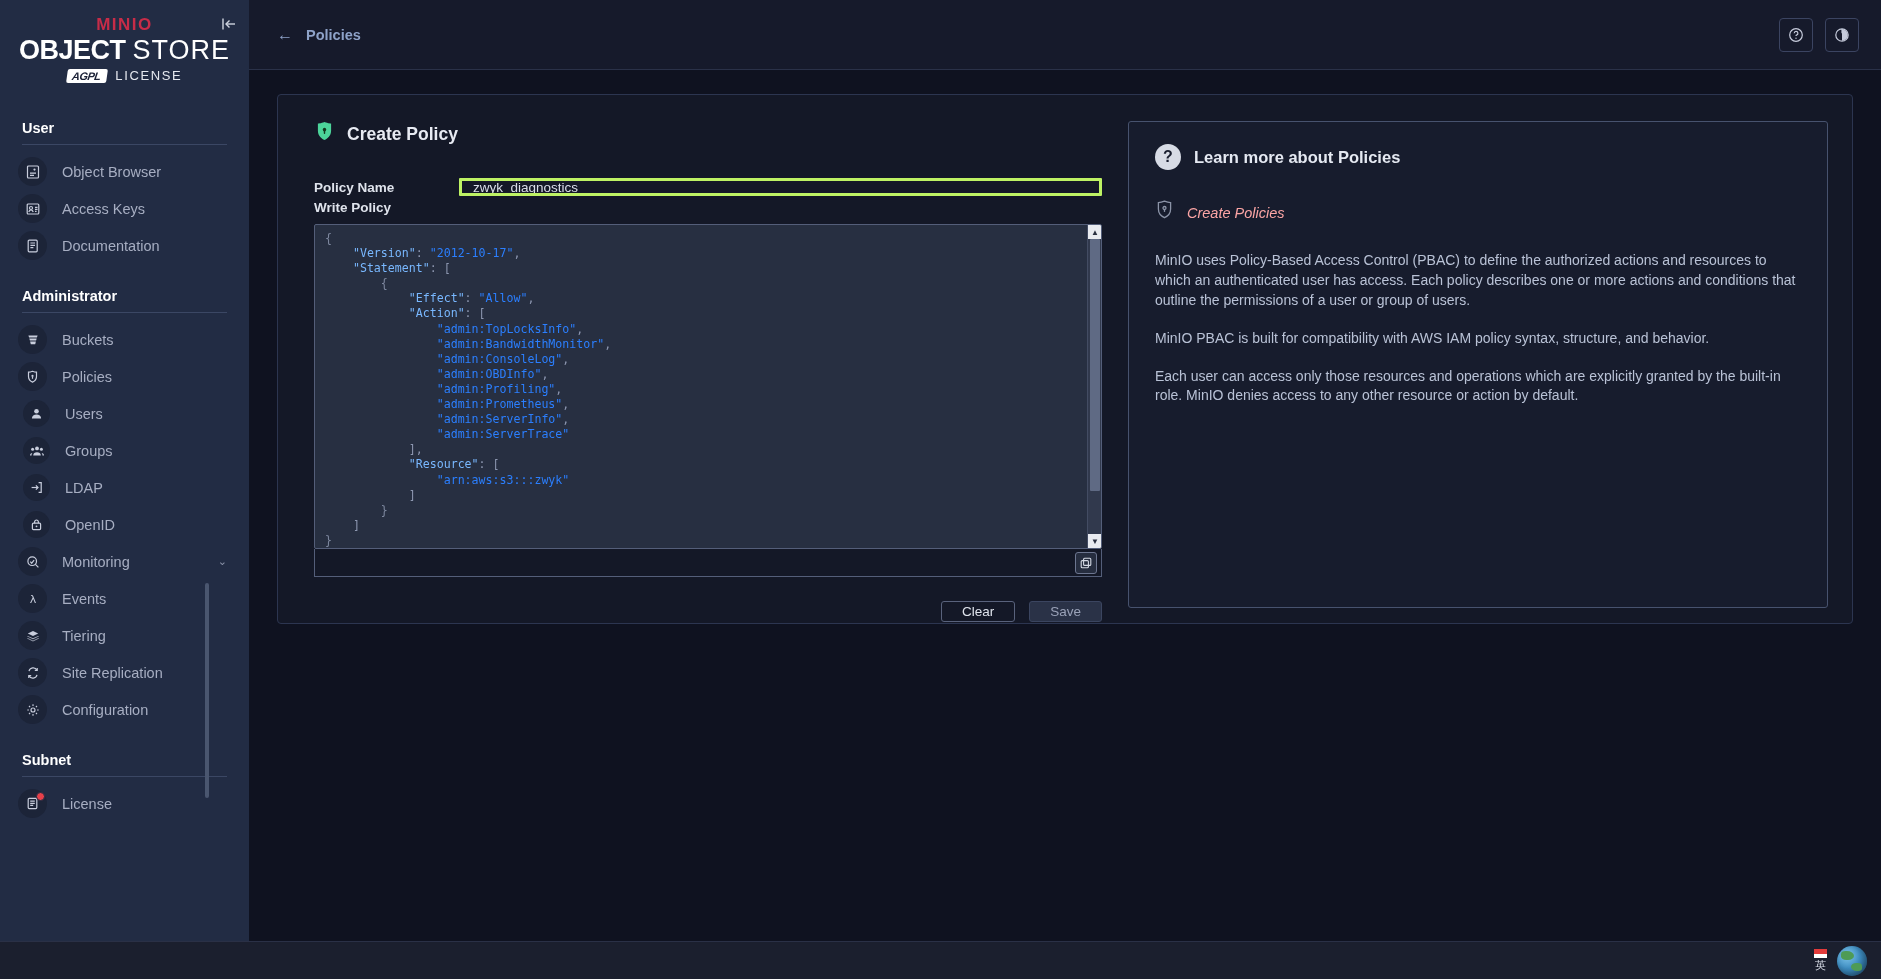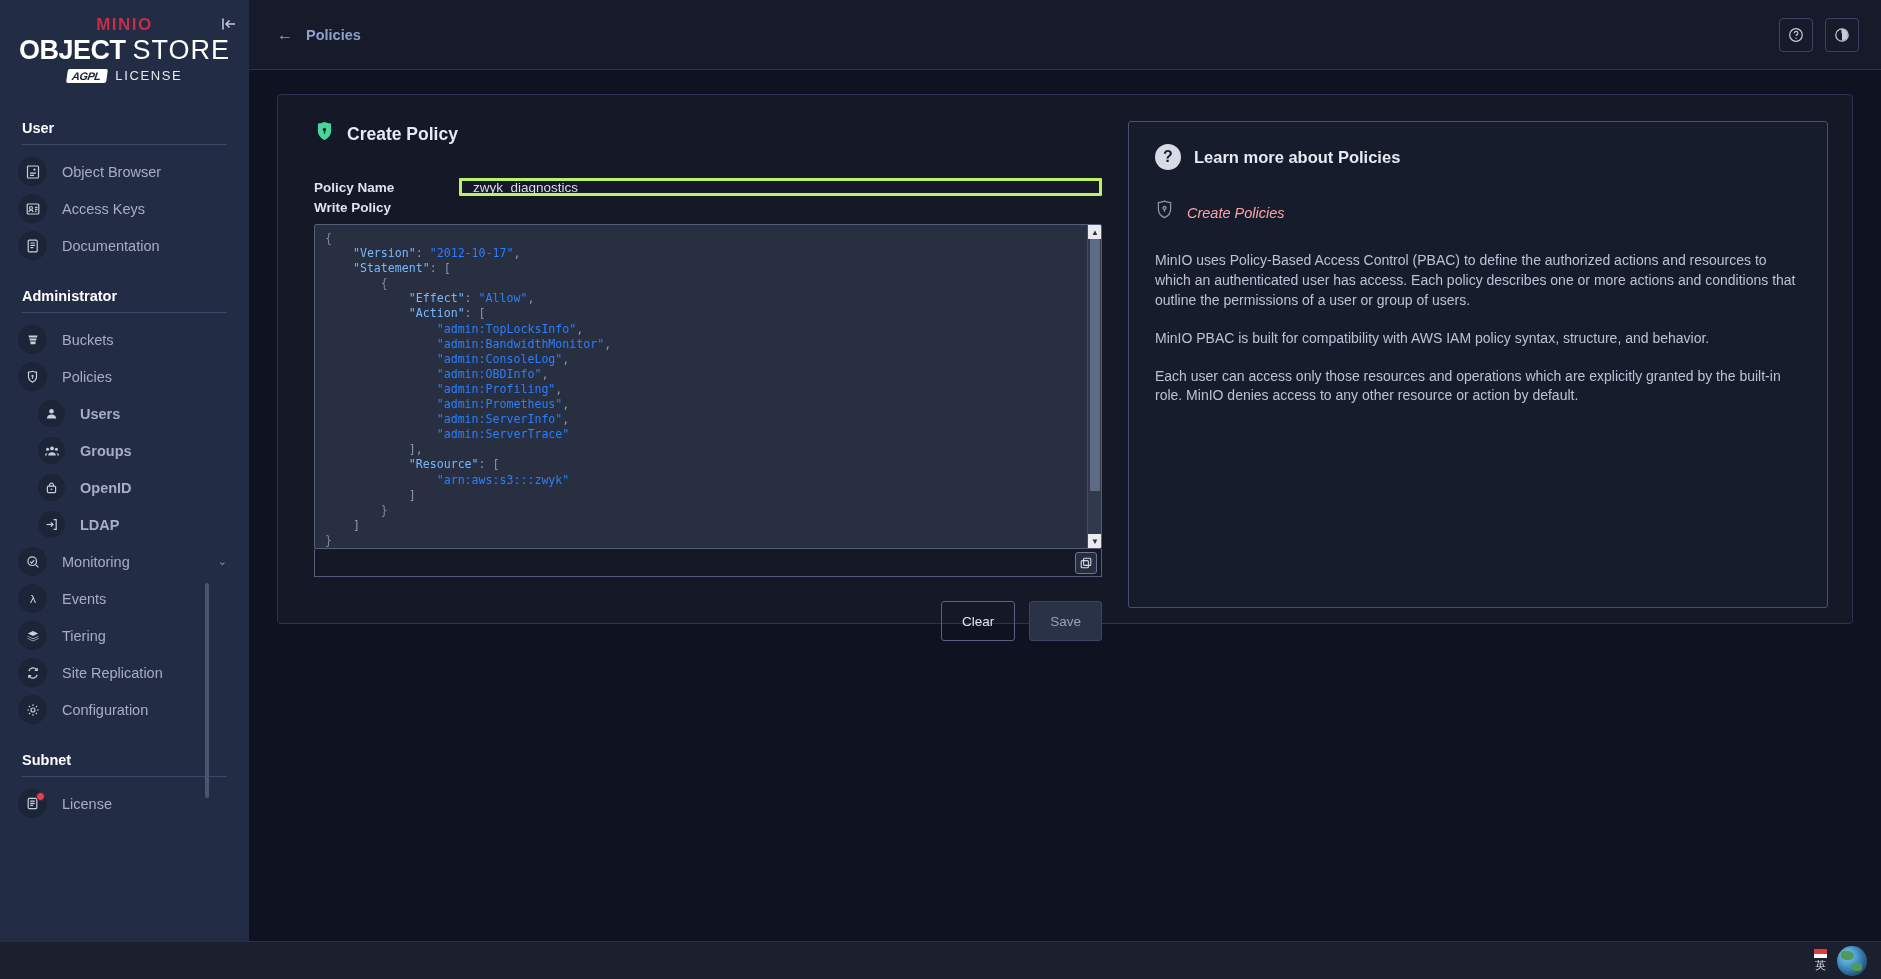--- a/index.html
+++ b/index.html
@@ -112,21 +112,21 @@
   .nav-icon {
     width: 29px; height: 29px;
     border-radius: 50%;
     background: #1c2438;
     display: flex; align-items: center; justify-content: center;
     flex: none;
     margin-right: 15px;
     color: #c9cedd;
   }
   .nav-icon svg { display:block; }
-  .nav-item.sub { padding-left: 38px; font-weight: bold; }
+  .nav-item.sub { padding-left: 23px; }
   .nav-item.sub .nav-icon { width: 27px; height: 27px; }
   .nav-label { white-space: nowrap; }
   .chev {
     position: absolute;
     right: 22px;
     color: #8b93a9;
     font-size: 11px;
     line-height: 1;
   }
   .badge-dot {
@@ -313,21 +313,21 @@
     color: #d5d9e4;
   }
   .btn-row {
     display: flex;
     justify-content: flex-end;
     gap: 14px;
     margin-top: 24px;
   }
   .btn {
     min-width: 70px;
-    height: 40px;
+    height: 21px;
     padding: 0 20px;
     border-radius: 3px;
     font-size: 13.5px;
     font-family: "Liberation Sans", sans-serif;
     cursor: pointer;
     border: 1px solid #59627c;
     background: transparent;
     color: #dfe3ec;
   }
   .btn.primary {
@@ -530,37 +530,37 @@
             <path d="M3.2 10.4c0-2 1.7-3.1 3.8-3.1s3.8 1.1 3.8 3.1z"></path>
               <path d="M0 10.4c0-1.5.9-2.4 2.3-2.5-.5.6-.8 1.5-.8 2.5zM14 10.4c0-1.5-.9-2.4-2.3-2.5.5.6.8 1.5.8 2.5z"></path>
           </svg>
         </span>
         <span class="nav-label">Groups</span>
       </div>
 
       <div class="nav-item sub">
         <span class="nav-icon">
           <svg width="13" height="13" viewBox="0 0 13 13" fill="none" stroke="currentColor" stroke-width="1.2">
+            <path d="M8.6 1.7h2.6v9.6H8.6"></path>
+              <path d="M1.6 6.5h6.2"></path>
+              <path d="M5.9 4.4l2.1 2.1-2.1 2.1"></path>
+          </svg>
+        </span>
+        <span class="nav-label">LDAP</span>
+      </div>
+
+      <div class="nav-item sub">
+        <span class="nav-icon">
+          <svg width="13" height="13" viewBox="0 0 13 13" fill="none" stroke="currentColor" stroke-width="1.2">
             <rect x="2.4" y="5.2" width="8.2" height="6.4" rx="1"></rect>
               <path d="M4.6 5.2V3.9a1.9 1.9 0 1 1 3.8 0v1.3"></path>
               <circle cx="6.5" cy="8.3" r=".9" fill="currentColor" stroke="none"></circle>
           </svg>
         </span>
         <span class="nav-label">OpenID</span>
-      </div>
-
-      <div class="nav-item sub">
-        <span class="nav-icon">
-          <svg width="13" height="13" viewBox="0 0 13 13" fill="none" stroke="currentColor" stroke-width="1.2">
-            <path d="M8.6 1.7h2.6v9.6H8.6"></path>
-              <path d="M1.6 6.5h6.2"></path>
-              <path d="M5.9 4.4l2.1 2.1-2.1 2.1"></path>
-          </svg>
-        </span>
-        <span class="nav-label">LDAP</span>
       </div>
 
       <div class="nav-item">
         <span class="nav-icon">
           <svg width="14" height="14" viewBox="0 0 14 14" fill="none" stroke="currentColor" stroke-width="1.2">
             <circle cx="6.2" cy="6.2" r="4.3"></circle>
               <path d="M9.4 9.4l3 3"></path>
               <path d="M4.3 6.6l1.4 1.6 2.4-3"></path>
           </svg>
         </span>

